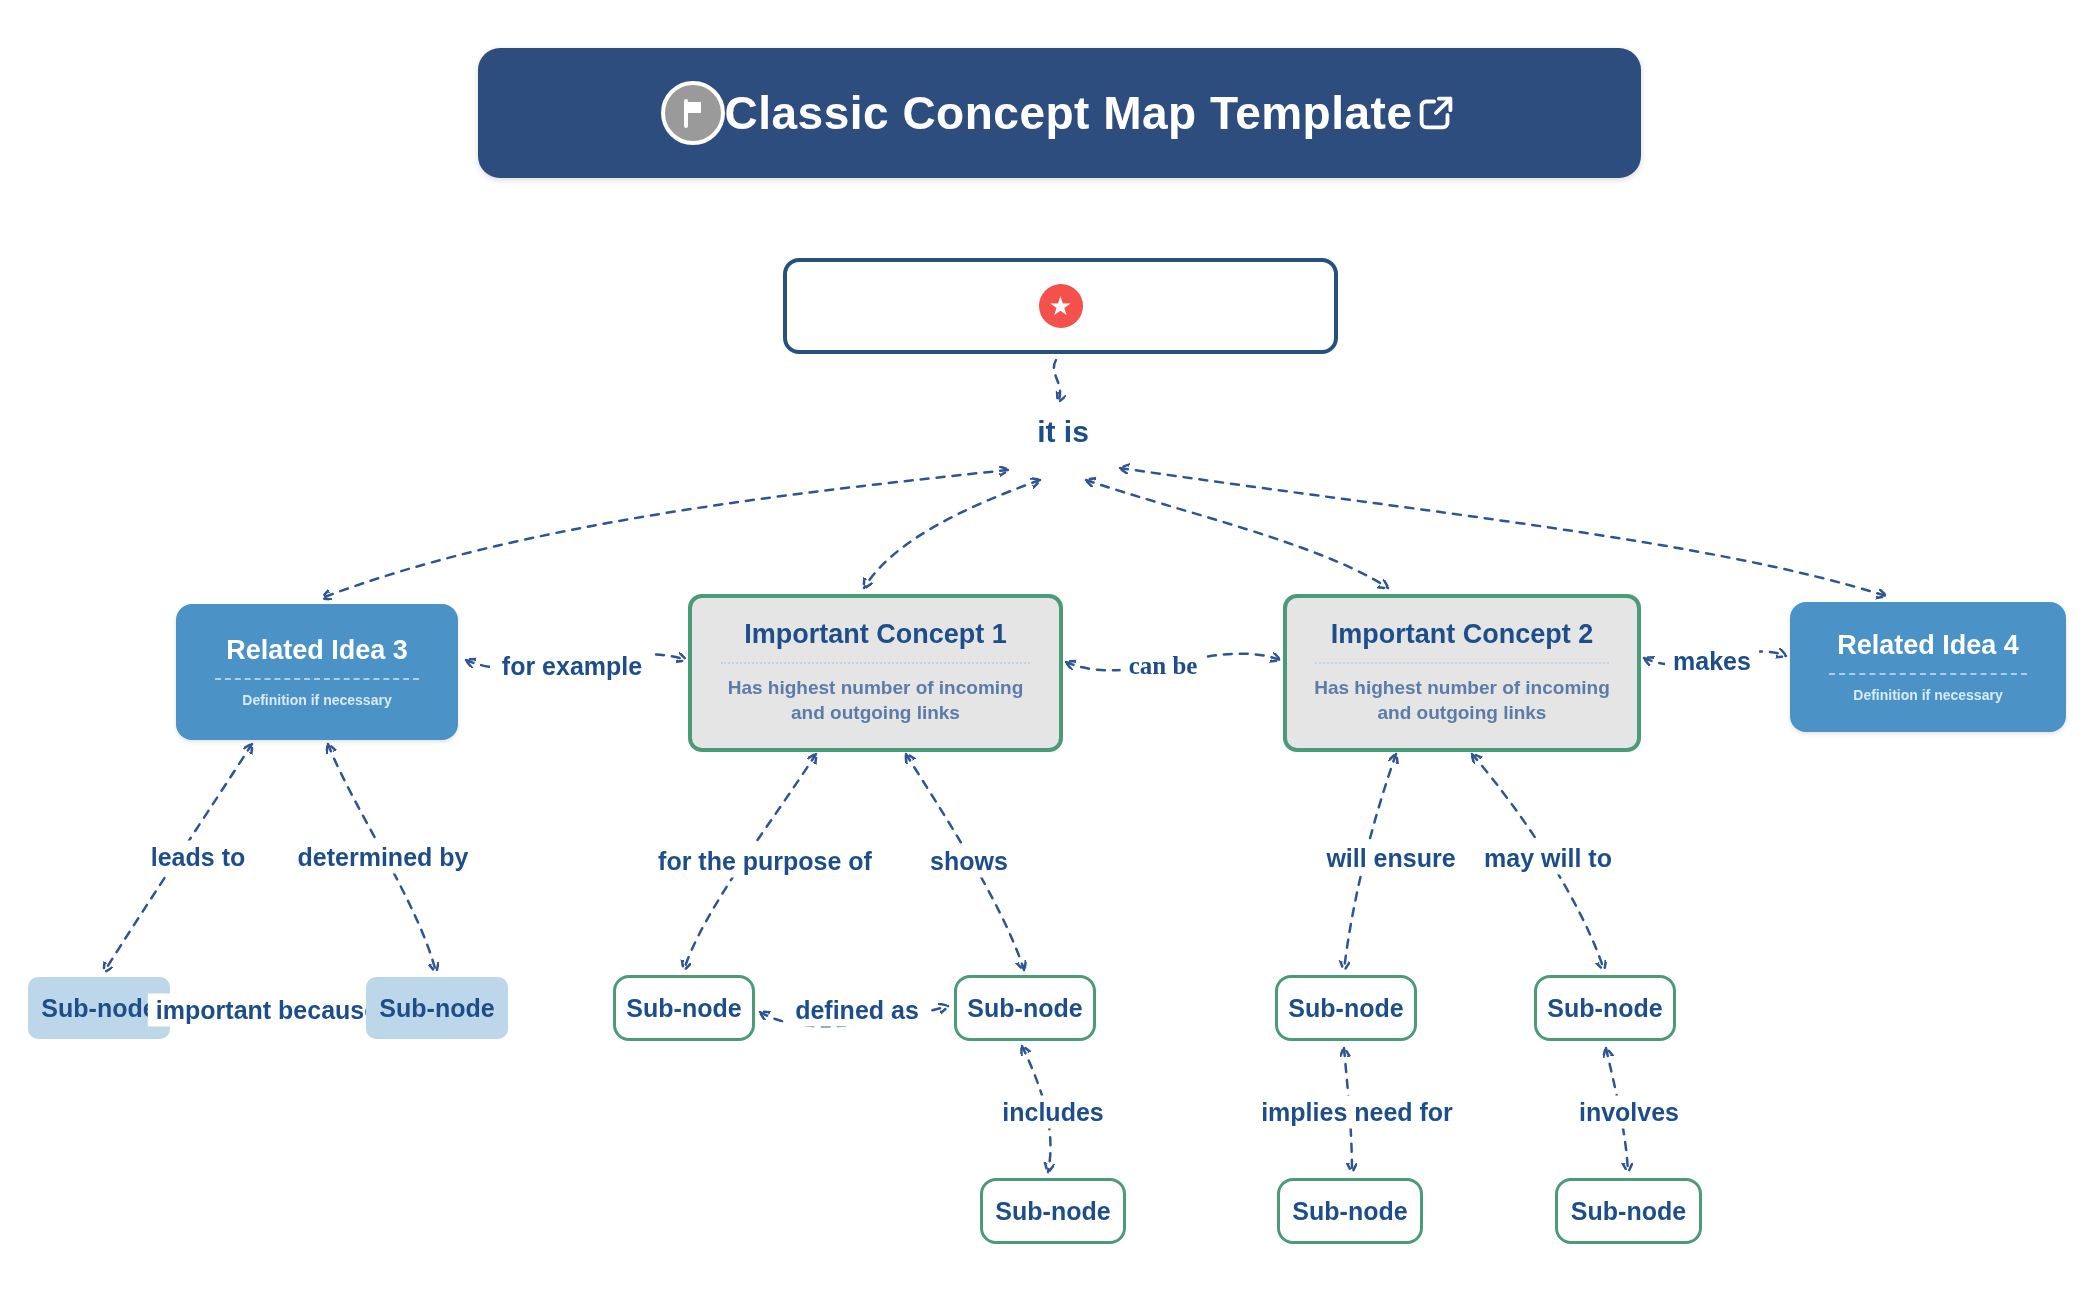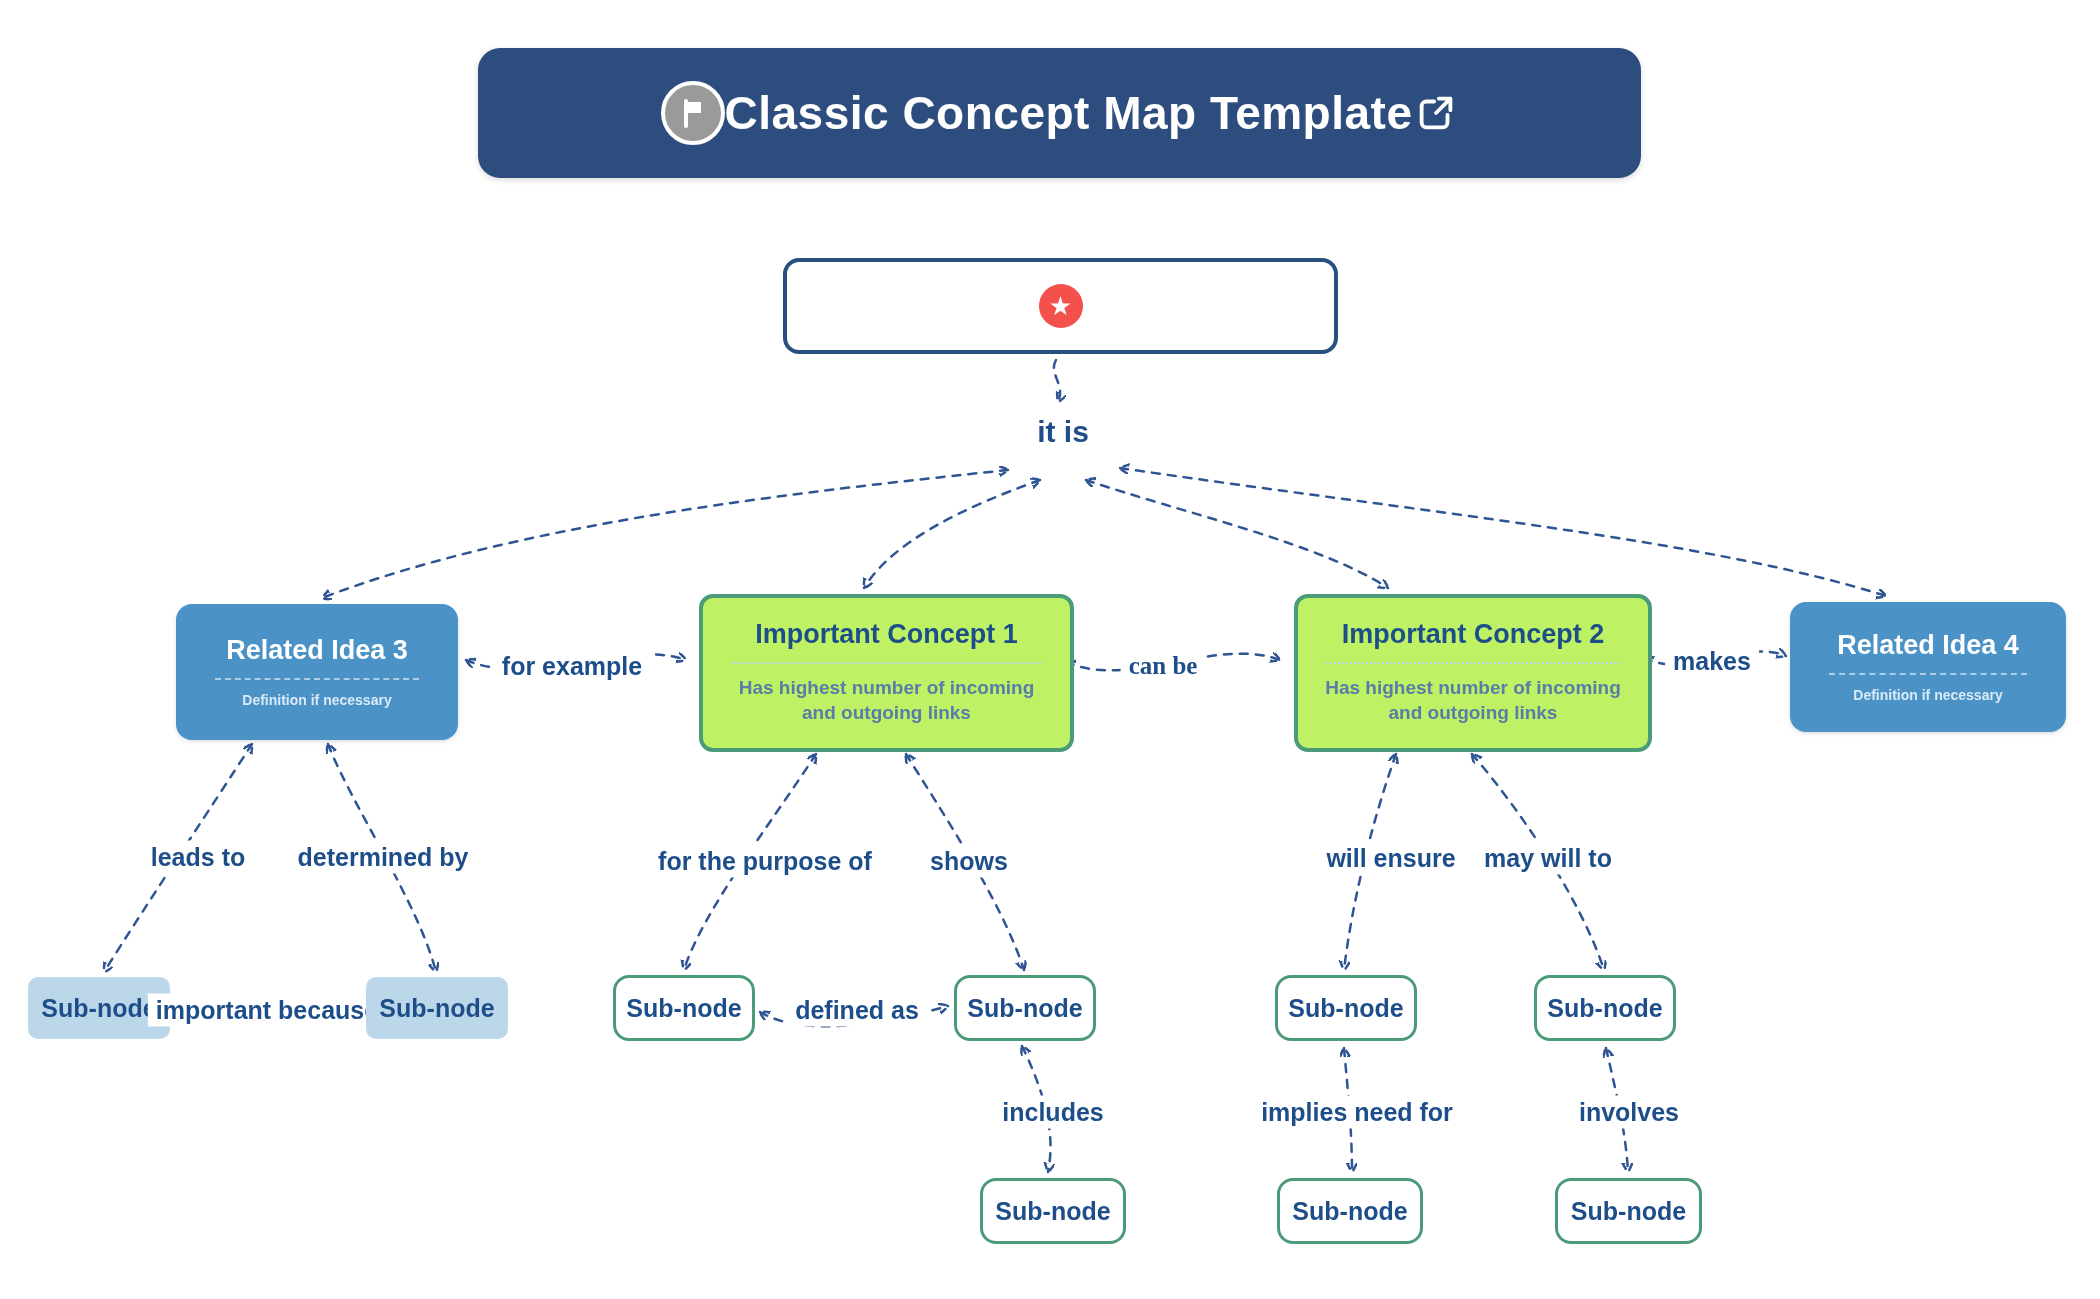--- a/index.html
+++ b/index.html
@@ -39,21 +39,21 @@
   
   .edge-label{
     position:absolute;transform:translate(-50%,-50%);background:#ffffff;
     color:#1d4e89;font-size:25px;font-weight:bold;padding:2px 8px;white-space:nowrap;
   }
   .root-label{font-size:30px;}
   
   .node{position:absolute;box-sizing:border-box;display:flex;flex-direction:column;
     align-items:center;justify-content:center;text-align:center;cursor:pointer;}
   .node.blue{background:#4b93c6;border-radius:16px;box-shadow:0 2px 4px rgba(0,0,0,.12);}
-  .node.green{background:#bef264;border:4px solid #4b9a78;border-radius:14px;margin-left:11px;}
+  .node.green{background:#e5e5e5;border:4px solid #4b9a78;border-radius:14px;}
   .node-title{font-size:27px;font-weight:bold;line-height:1.1;}
   .node.blue .node-title{color:#ffffff;}
   .node.green .node-title{color:#1d4e89;}
   .sep{width:72%;margin:12px 0;}
   .sep.light{border-top:2px dashed rgba(255,255,255,.55);}
   .sep.dot{border-top:2px dotted #c3d3e6;width:84%;}
   .node-sub{font-size:14px;font-weight:bold;}
   .node.blue .node-sub{color:#d8eaf8;}
   .node.green .node-sub{color:#5b7ca8;font-size:19px;line-height:1.3;width:88%;}
   

